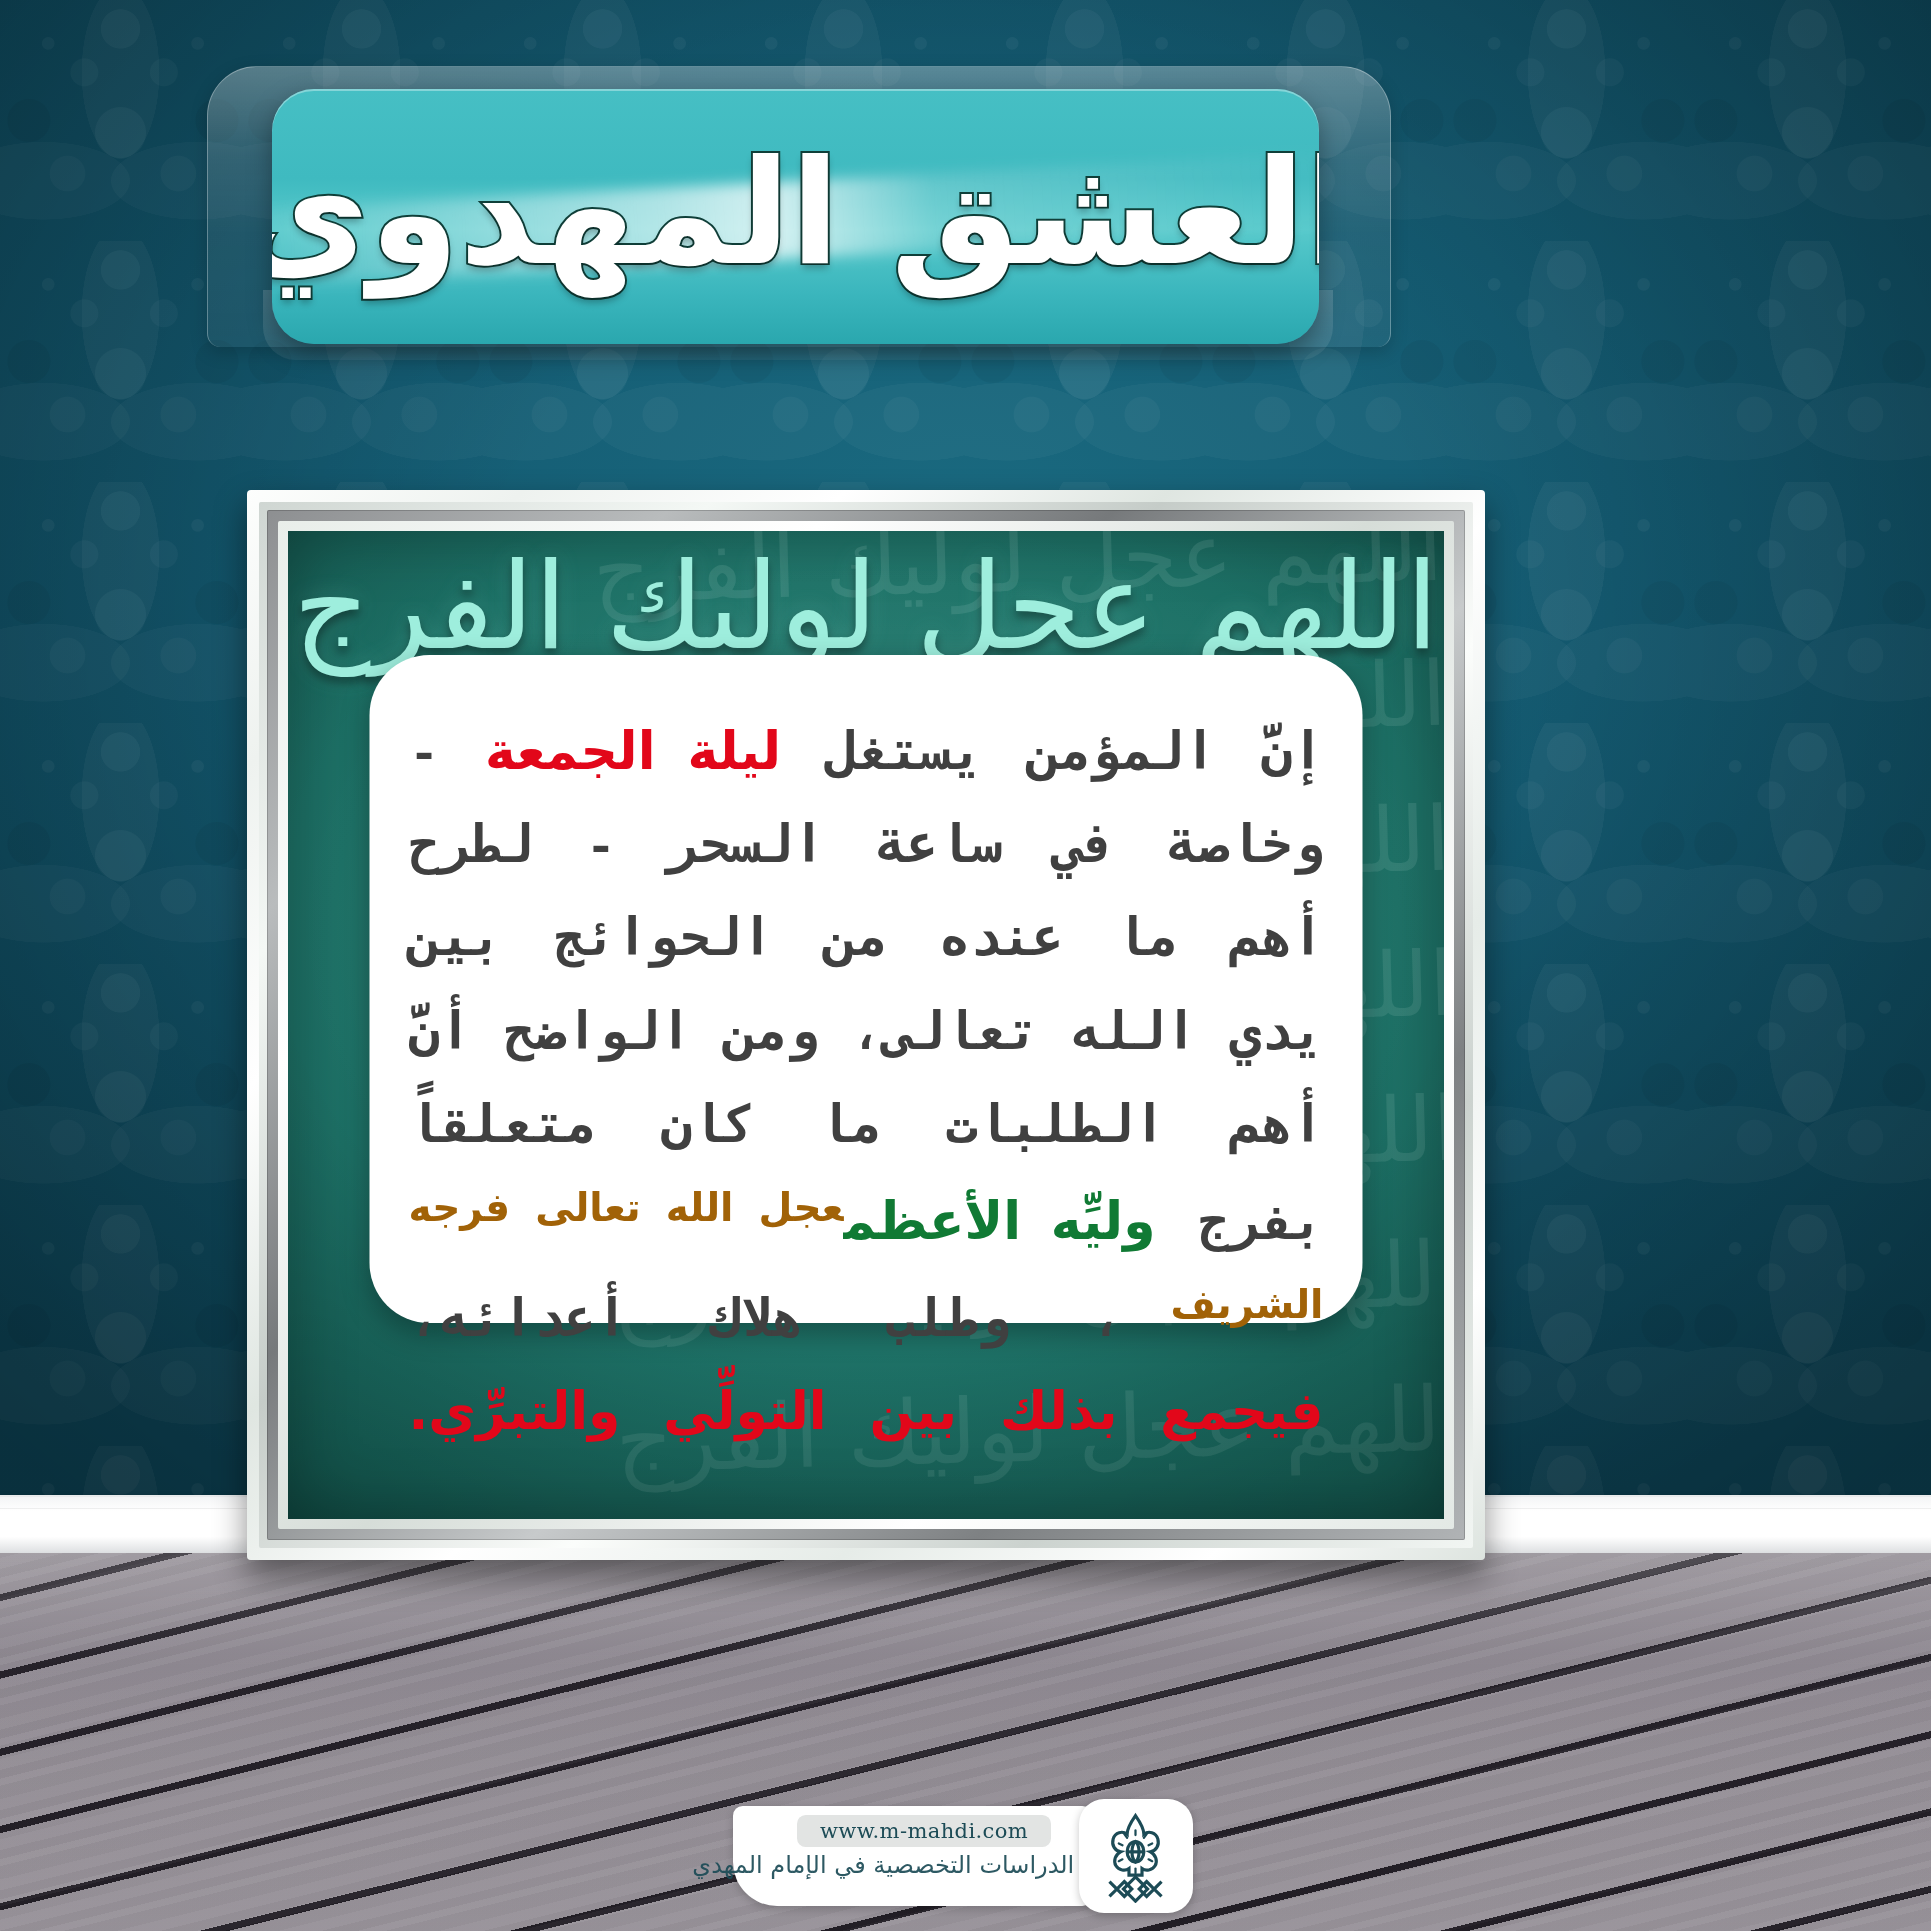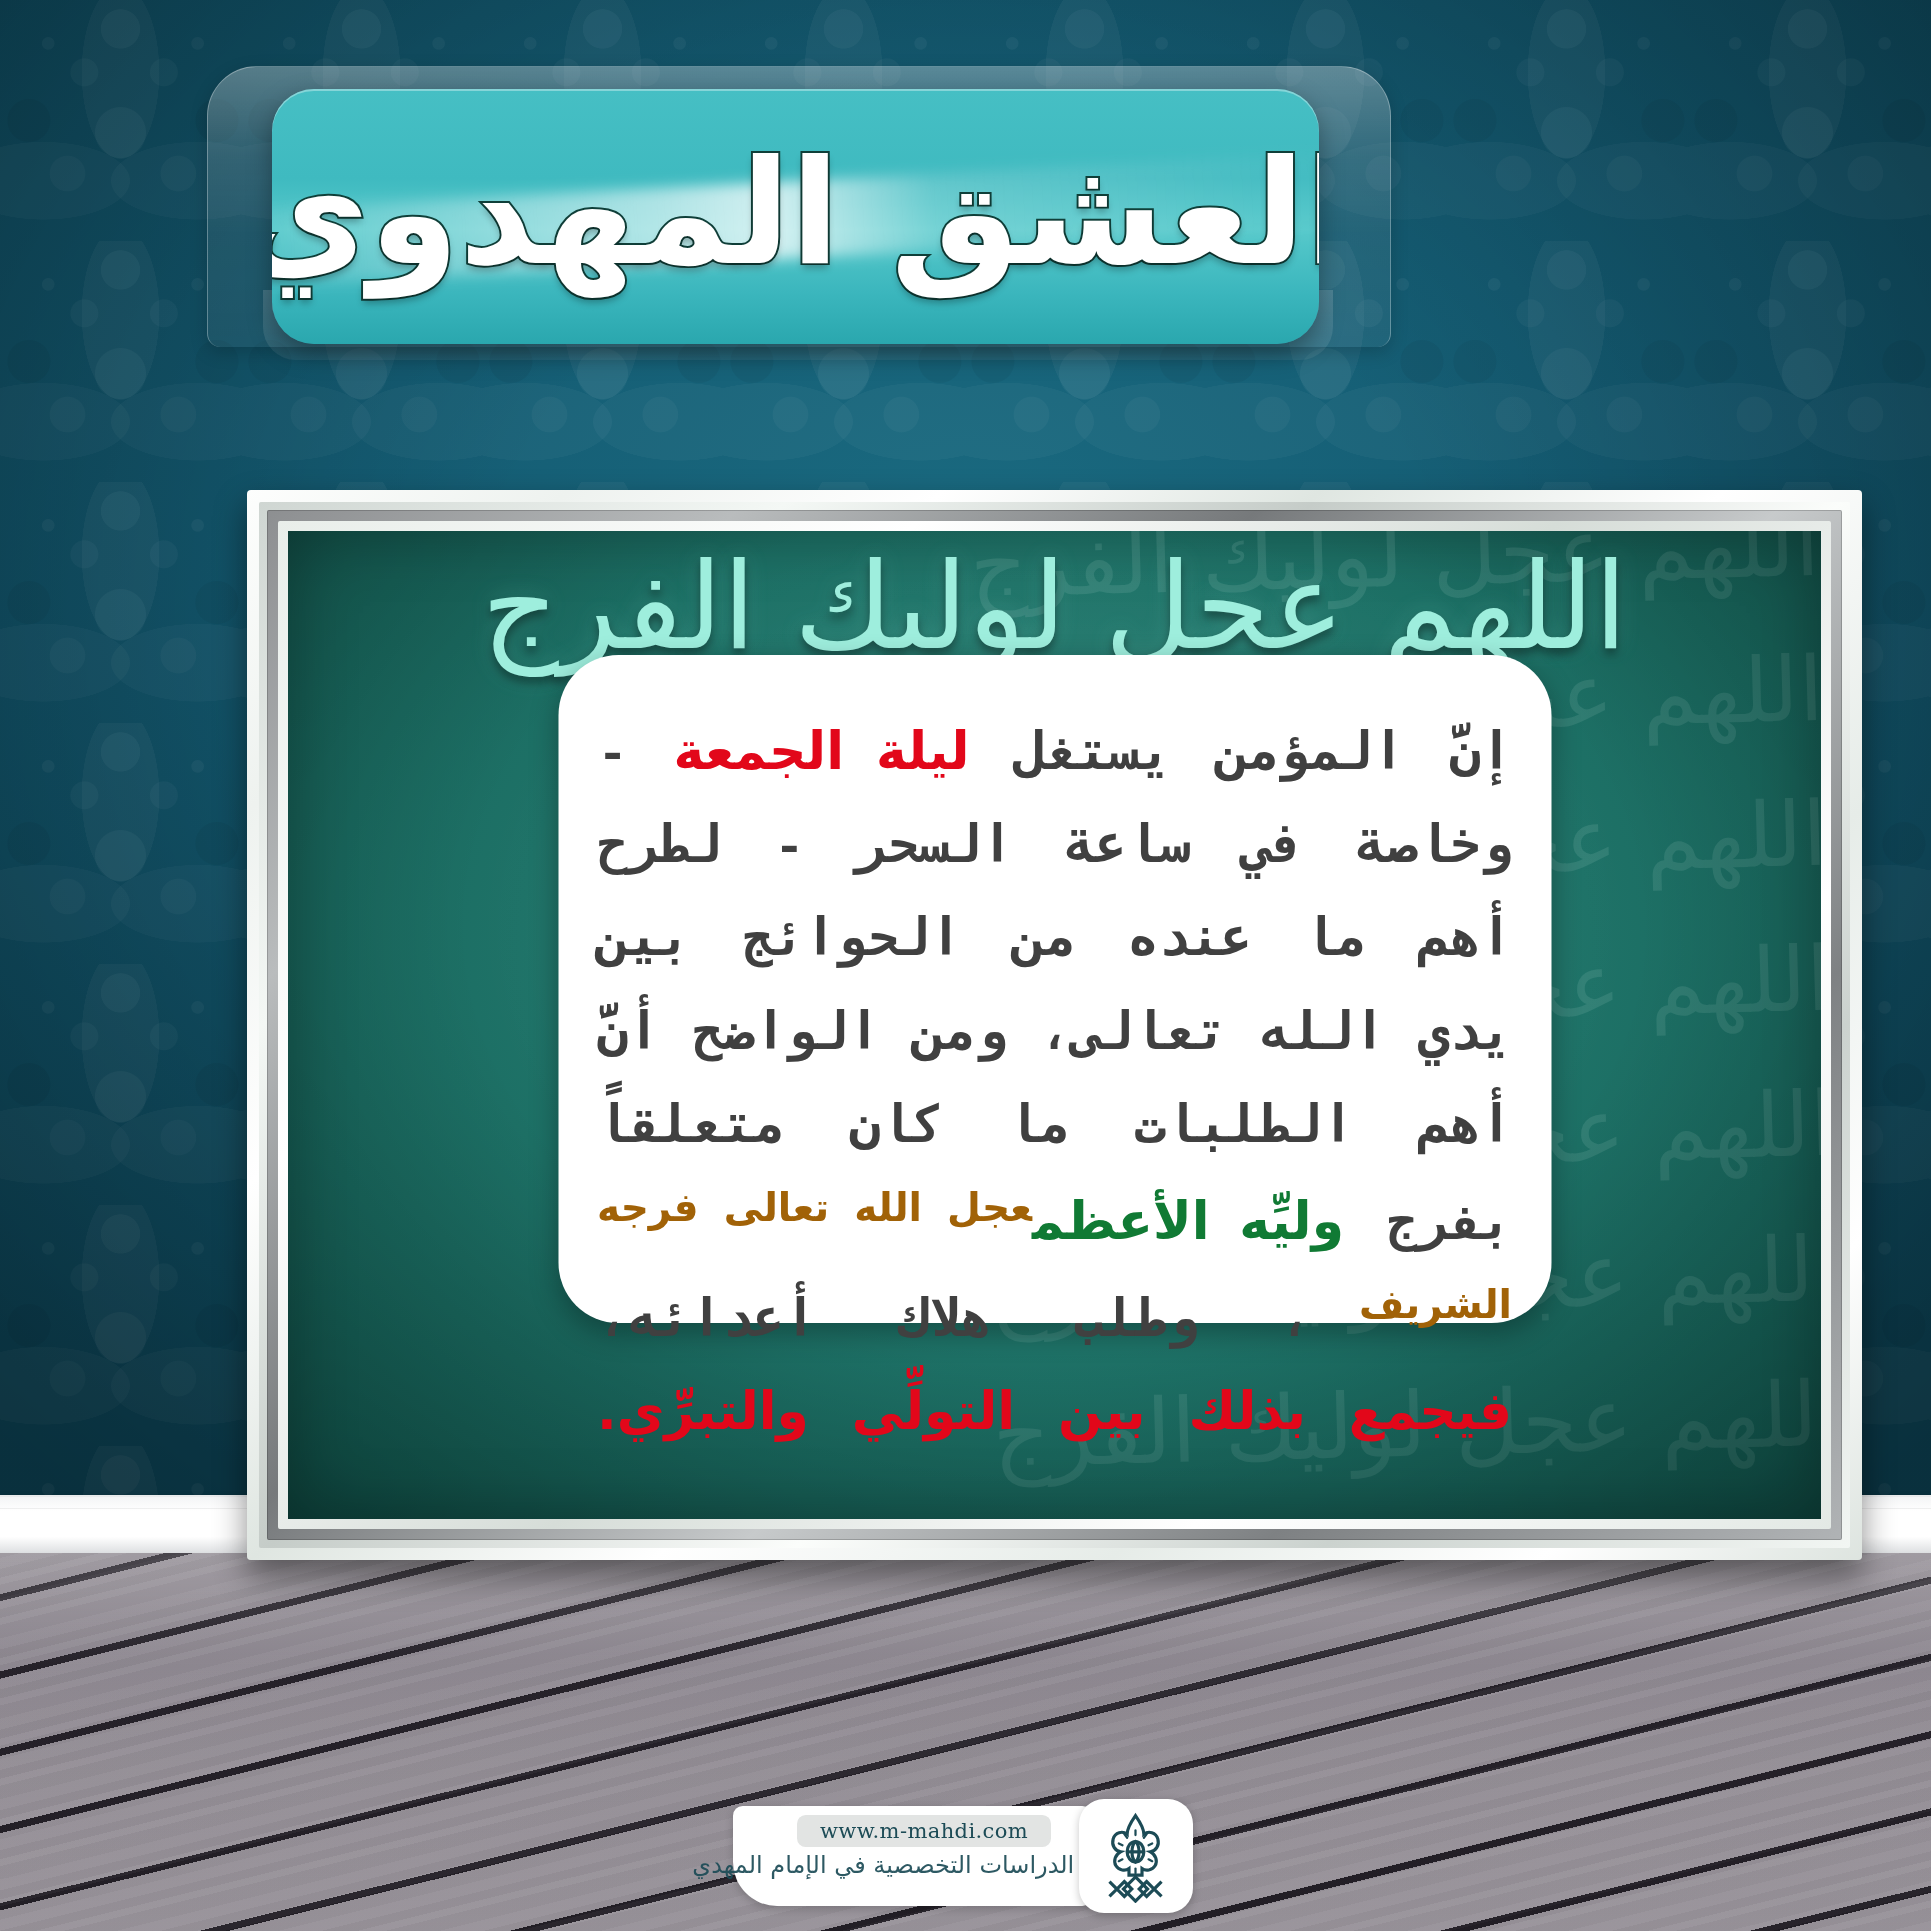--- a/index.html
+++ b/index.html
@@ -142,21 +142,21 @@
   }
   .banner-plate-bottom{
     position:absolute;left:263px;top:290px;width:1070px;height:70px;
     border-radius:0 0 33px 33px;
     background:linear-gradient(180deg, rgba(255,255,255,.16) 0%, rgba(255,255,255,.07) 100%);
     z-index:4;
   }
 
   
   .frame{
-    position:absolute;left:247px;top:490px;width:1615px;height:1070px;
+    position:absolute;left:247px;top:490px;width:1238px;height:1070px;
     z-index:7;
     border-radius:3.9px;
     background:linear-gradient(135deg,#fdfefd 0%,#eef2ef 12%,#ffffff 26%,#dfe6e1 40%,#ffffff 55%,#e6ece8 72%,#ffffff 88%,#dde4df 100%);
     box-shadow:0 15.4px 33px rgba(0,0,0,.45);
     padding:11.6px;
     box-sizing:border-box;
   }
   .frame-b{
     width:100%;height:100%;box-sizing:border-box;
     border-radius:1.9px;

